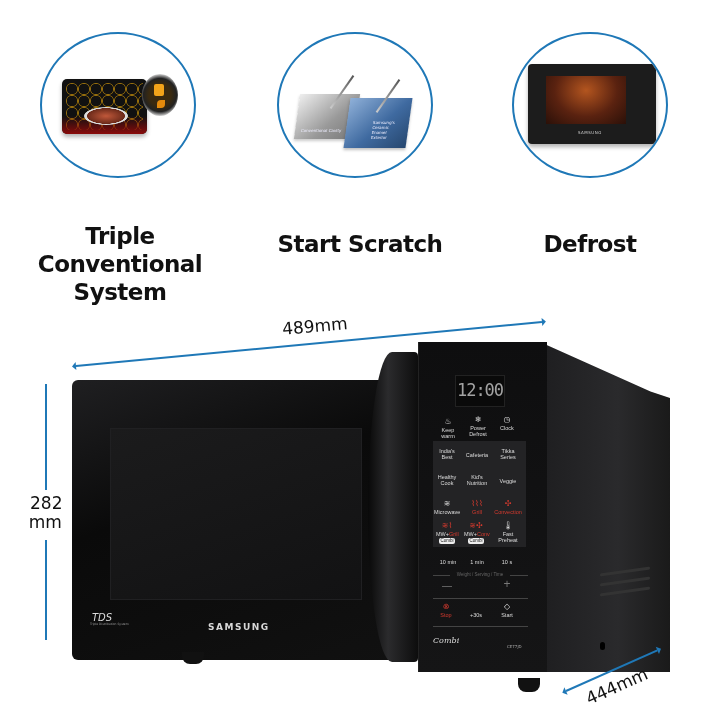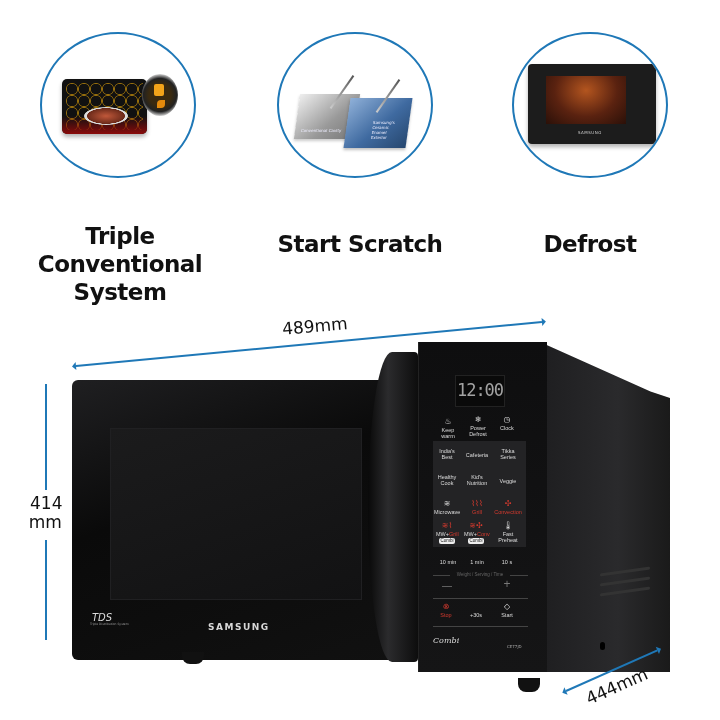--- a/index.html
+++ b/index.html
@@ -103,21 +103,21 @@
 <div class="feature-label" style="left:480px;width:220px;top:230px;">
   <div>Defrost</div>
 </div>
 
 <div class="dim-line" style="left:76px;top:365px;width:468px;transform:rotate(-5.4deg);"></div>
 <div class="dim-label" style="left:282px;top:316px;transform:rotate(-5deg);">489mm</div>
 
 <div class="v-line" style="left:45px;top:384px;height:106px;"></div>
 <div class="v-line" style="left:45px;top:540px;height:100px;"></div>
 <div class="dim-label" style="left:30px;top:494px;text-align:center;line-height:19px;">
-  <div>414</div>
+  <div>282</div>
   <div style="margin-left:-2px;">mm</div>
 </div>
 
 <div class="mw-side">
   <div class="vent" style="left:60px;top:228px;width:50px;"></div>
   <div class="vent" style="left:60px;top:238px;width:50px;"></div>
   <div class="vent" style="left:60px;top:248px;width:50px;"></div>
   <div style="position:absolute;left:60px;top:300px;width:5px;height:8px;border-radius:3px;background:#000;"></div>
 </div>
 <div class="mw-panel"></div>

